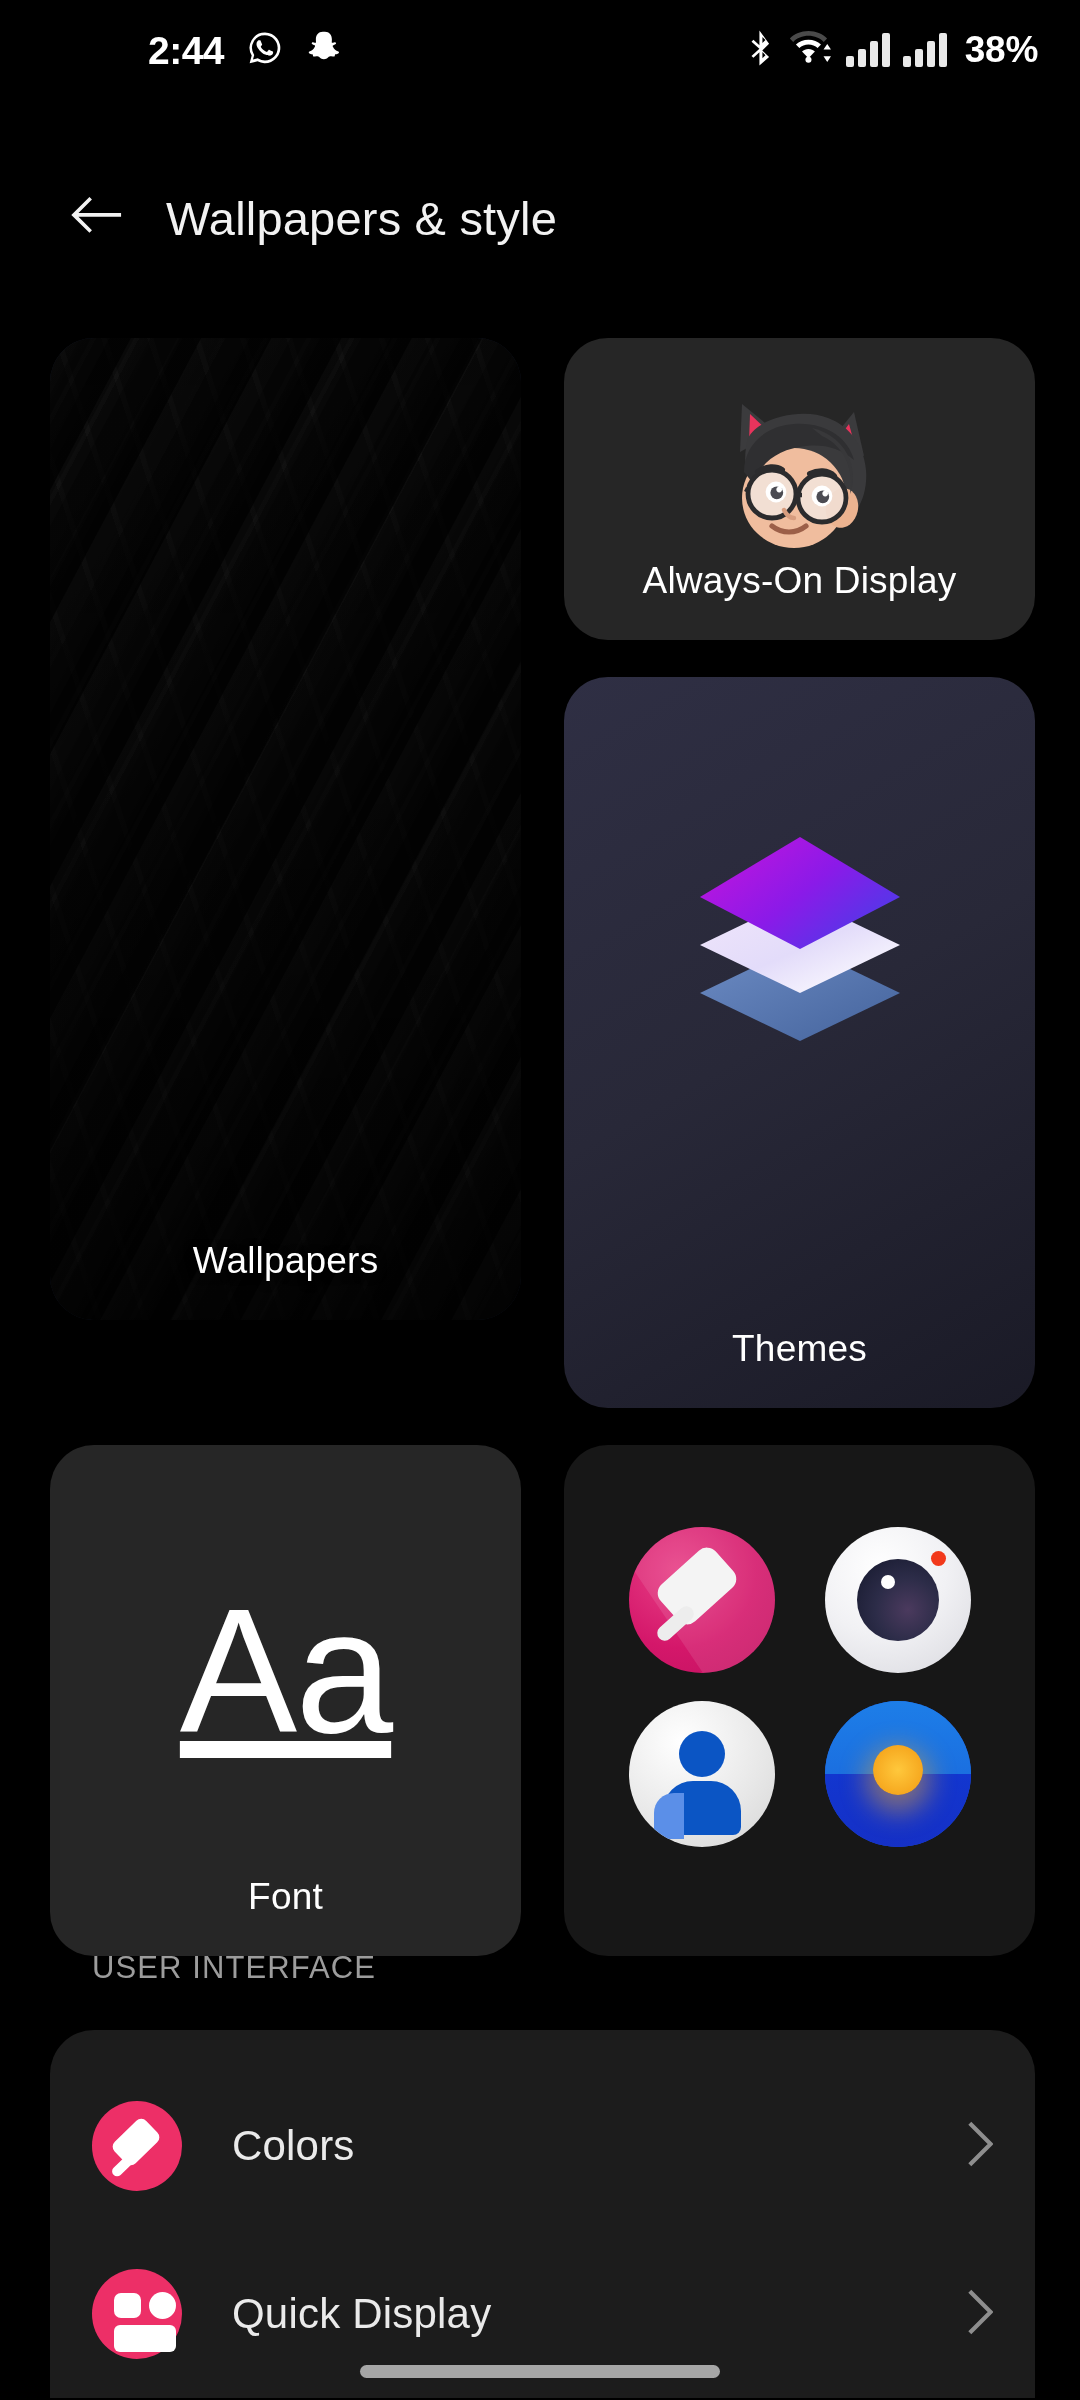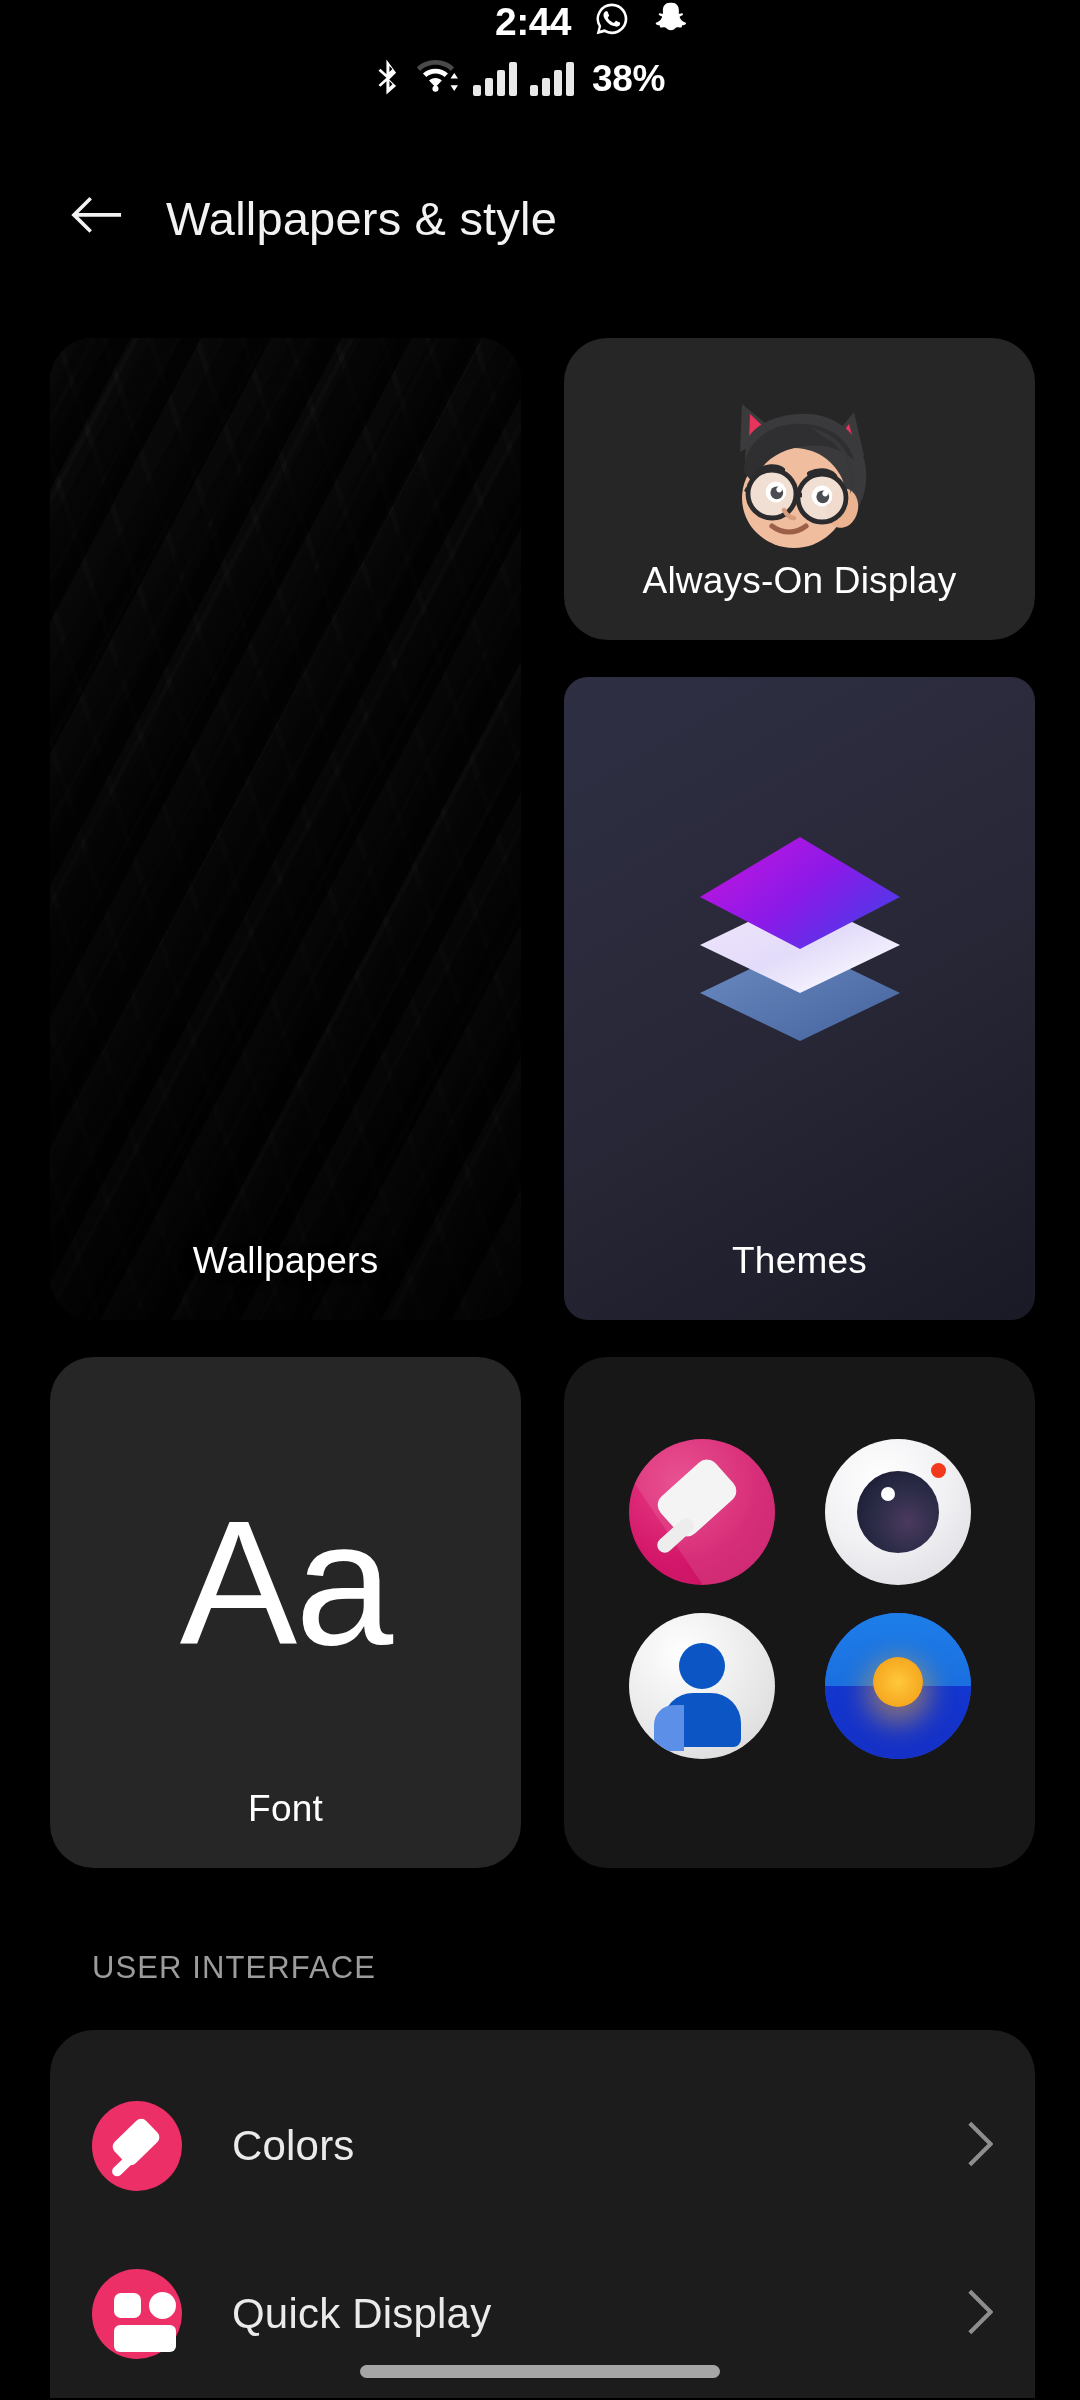--- a/index.html
+++ b/index.html
@@ -8,23 +8,22 @@
     background:#000;
     font-family:"Liberation Sans", sans-serif;
     overflow:hidden;
     -webkit-font-smoothing:antialiased;
   }
   #screen{ position:relative; width:1080px; height:2400px; background:#000; }
 
   
   #status-bar{
     position:absolute; top:0; left:0; width:1080px; height:100px;
-    display:flex; align-items:center; justify-content:space-between;
+    display:flex; justify-content:space-between;
     padding:0 42px 0 0;
-    flex-direction:column;
   }
   .sb-left{ display:flex; align-items:center; gap:22px; padding-left:148px; }
   .sb-right{ display:flex; align-items:center; gap:13px; }
   .sb-clock{ color:#fff; font-size:39px; font-weight:700; letter-spacing:-0.5px; line-height:1; }
   .sb-ico{ display:block; }
 
   
   .battery-pct{ color:#fff; font-size:37px; font-weight:700; letter-spacing:-0.3px; margin-left:5px; }
 
   
@@ -102,36 +101,36 @@
 
   
   #card-aod{ height:302px; background:#262626; }
   #card-aod .art{
     position:absolute; top:46px; left:0; right:0;
     display:flex; justify-content:center;
   }
 
   
   #card-themes{
-    height:643px;
+    height:731px;
     background:linear-gradient(150deg,#2f2f44 0%,#282838 48%,#1a1a26 100%);
-    border-radius:24px;
   }
   #card-themes .art{
     position:absolute; top:148px; left:0; right:0;
     display:flex; justify-content:center;
   }
 
   
   #card-font{ height:511px; background:#262626; }
   #card-font .aa{
     position:absolute; top:0; left:0; right:0; bottom:60px;
     display:flex; align-items:center; justify-content:center;
     color:#fff; font-size:176px; font-weight:300; letter-spacing:-2px;
     font-family:"Liberation Sans", sans-serif;
+    text-decoration:underline;
   }
 
   
   #card-icons{ height:511px; background:#171717; }
   #card-icons .art{
     position:absolute; top:82px; left:0; right:0;
     display:flex; justify-content:center;
   }
   .icon-grid{
     display:grid; grid-template-columns:repeat(2,146px);

